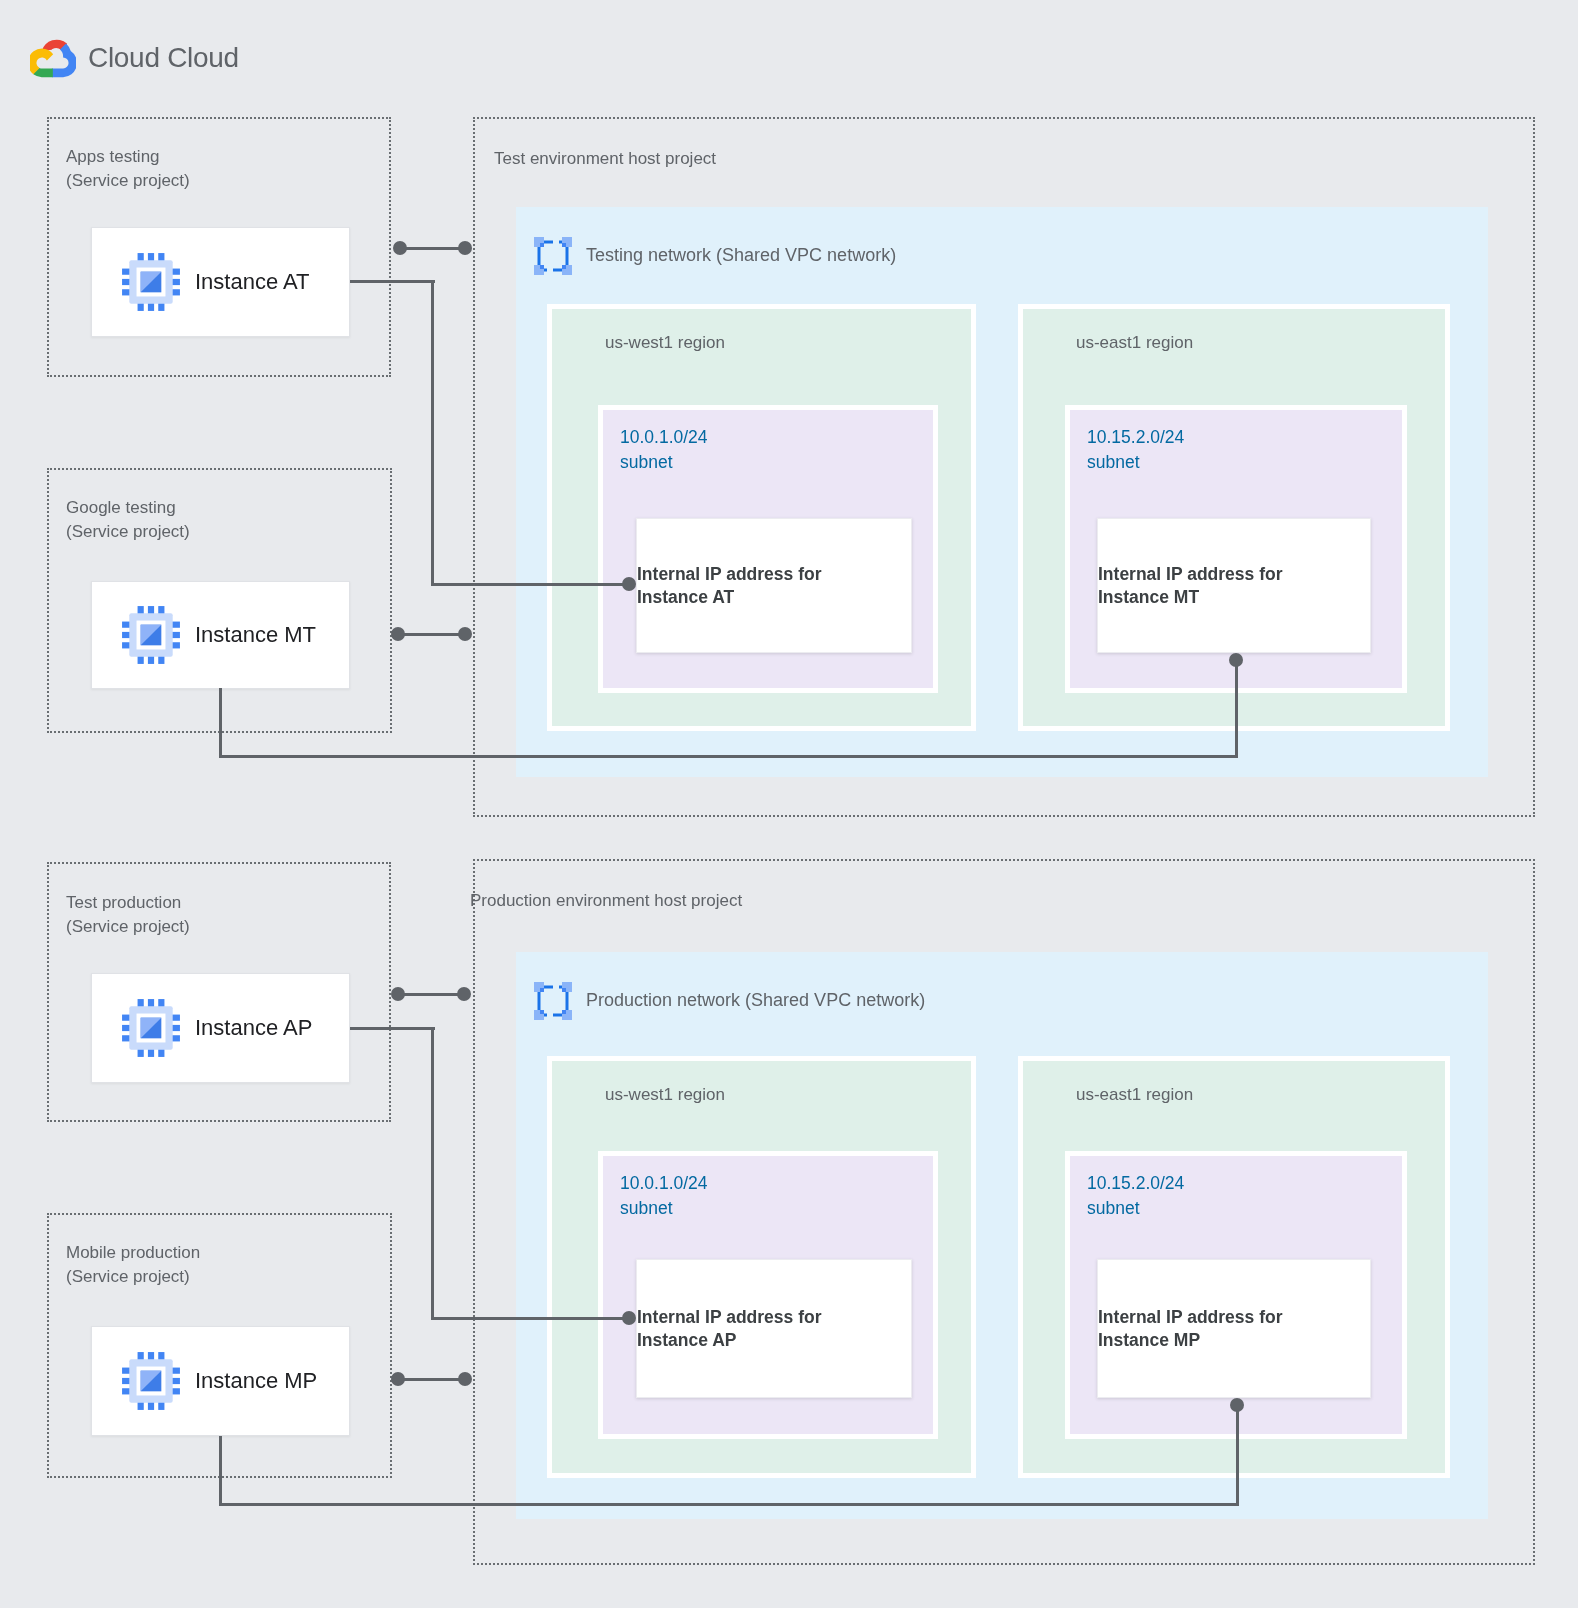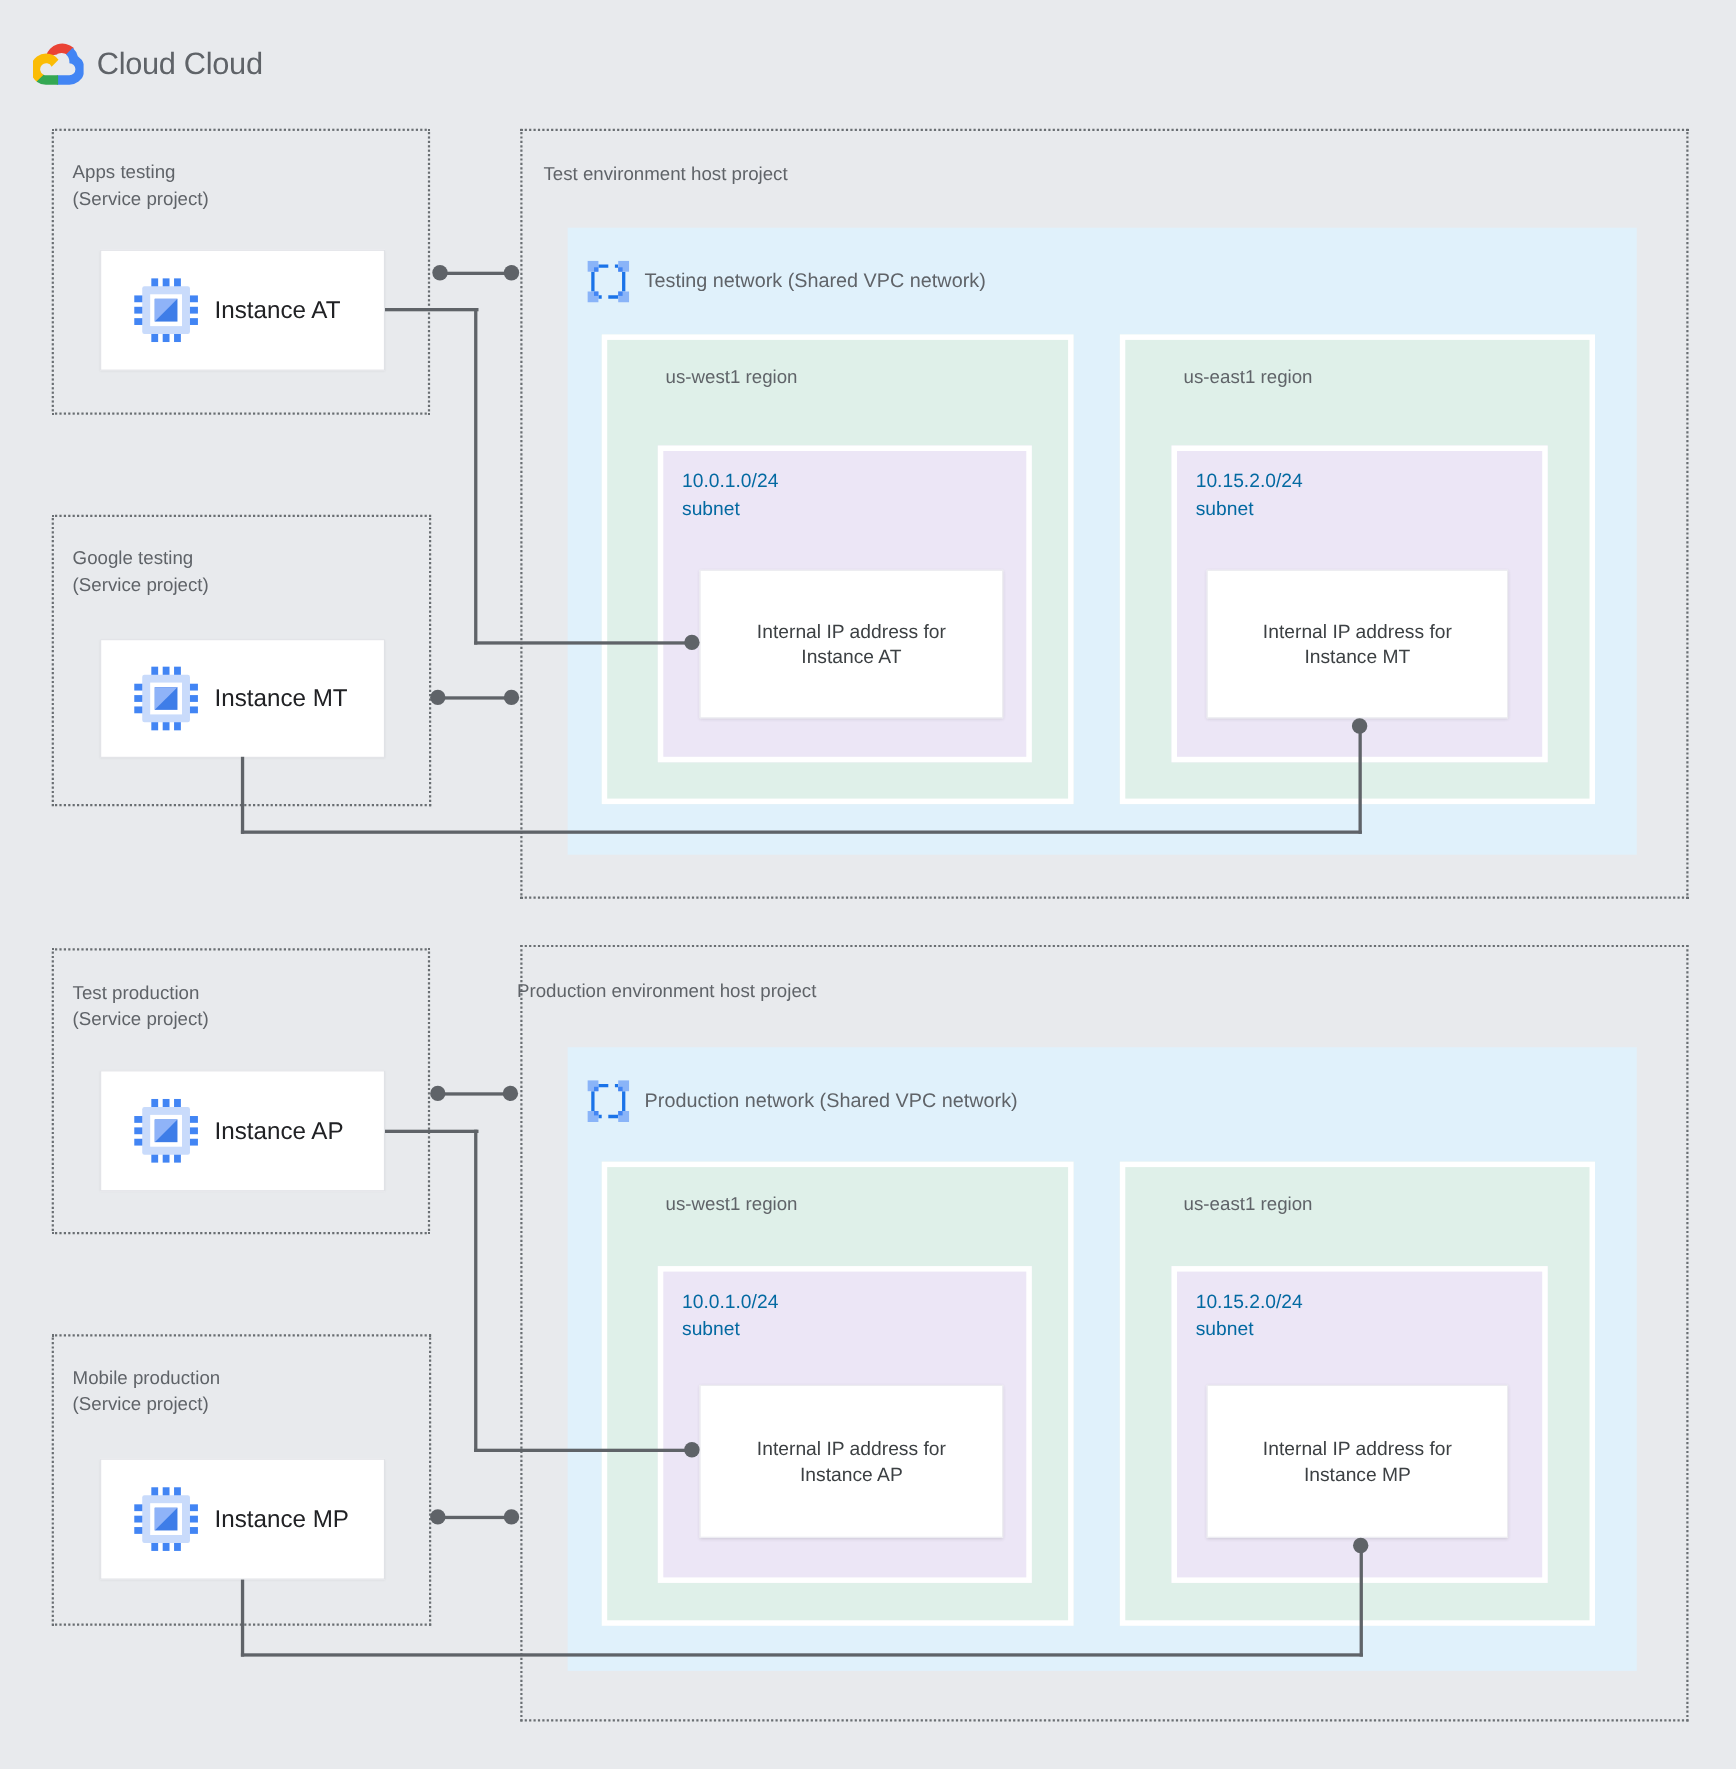--- a/index.html
+++ b/index.html
@@ -30,22 +30,22 @@
   .netbox{position:absolute;background:#E0F1FB;}
   .netlabel{position:absolute;font-size:18px;color:#5F6368;white-space:nowrap;}
 
   .region{position:absolute;background:#DFF0E9;border:5px solid #FFFFFF;box-sizing:border-box;}
   .region-label{position:absolute;font-size:17px;color:#5F6368;white-space:nowrap;margin-left:33px;}
   .subnet{position:absolute;background:#ECE6F6;border:5px solid #FFFFFF;box-sizing:border-box;}
   .subnet-label{position:absolute;font-size:17.5px;line-height:25px;color:#0369a1;}
 
   .ipcard{position:absolute;background:#FFFFFF;border:1px solid #ECECF0;box-sizing:border-box;
           box-shadow:0 1px 3px rgba(60,64,67,.18);
-          display:flex;flex-direction:column;align-items:center;justify-content:center;
-          text-align:center;font-weight:normal;font-size:17.5px;line-height:23px;color:#3C4043;}
+          display:flex;flex-direction:column;align-items:flex-start;justify-content:center;
+          text-align:center;font-weight:bold;font-size:17.5px;line-height:23px;color:#3C4043;}
 
   .hline,.vline{position:absolute;background:#5F6368;}
   .dot{position:absolute;width:14px;height:14px;border-radius:50%;background:#5F6368;}
 </style>
 </head>
 <body>
 
 <div id="canvas">
 
   <div class="logo">

